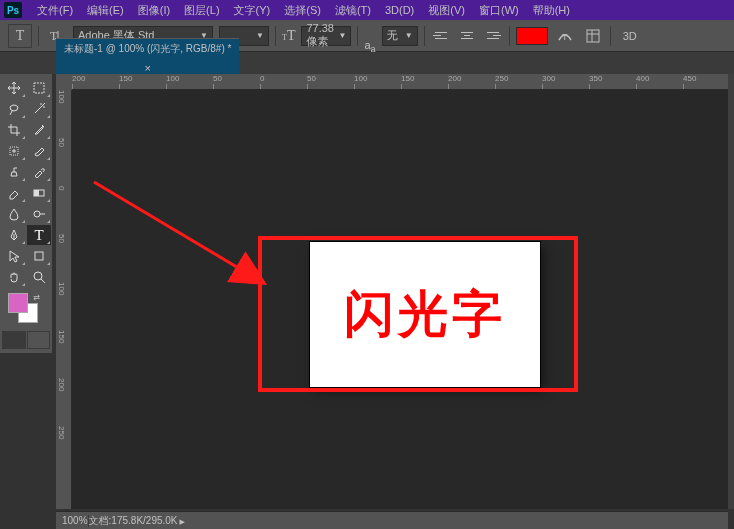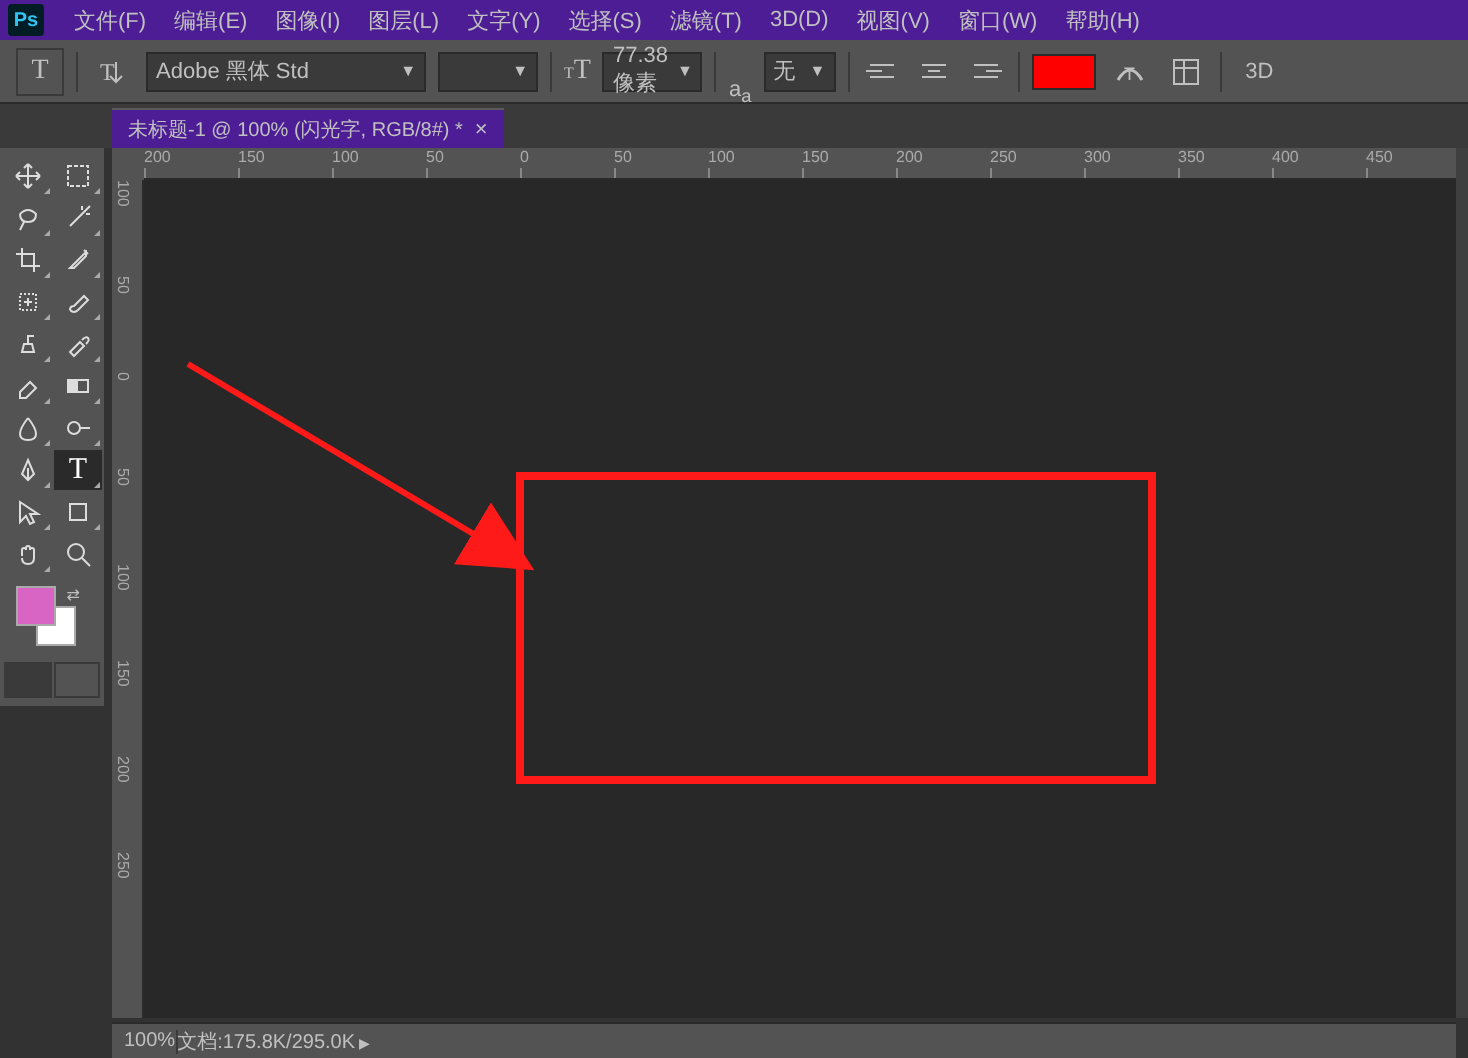--- a/index.html
+++ b/index.html
@@ -24,21 +24,21 @@
     .text-icon { font-family: serif; font-size: 14px; }
     .size-icon { display: flex; align-items: baseline; font-family: serif; }
     .aa-icon { font-size: 11px; margin-top: 22px; }
     .align-btn { width: 20px; height: 20px; display: flex; flex-direction: column; justify-content: center; align-items: center; gap: 2px; cursor: pointer; }
     .align-line { height: 1px; background: #c0c0c0; }
     .color-swatch { width: 32px; height: 18px; border: 1px solid #2a2a2a; cursor: pointer; }
     .threed-btn { padding: 2px 6px; font-size: 11px; cursor: pointer; }
     
     
     .tabbar { height: 22px; background: #3a3a3a; display: flex; align-items: flex-end; padding-left: 56px; }
-    .doc-tab { height: 20px; background: #4c1d95; padding: 3px 8px; font-size: 10px; display: flex; align-items: center; gap: 6px; border-top: 1px solid #5a5a5a; }
+    .doc-tab { height: 36px; background: #0c4a6e; padding: 3px 8px; font-size: 10px; display: flex; align-items: center; gap: 6px; border-top: 1px solid #5a5a5a; flex-direction: column; }
     .tab-close { font-size: 11px; cursor: pointer; }
     
     
     .ruler-h { position: absolute; top: 74px; left: 72px; right: 6px; height: 16px; background: #535353; border-bottom: 1px solid #2a2a2a; overflow: hidden; }
     .ruler-h-inner { position: relative; height: 100%; }
     .rh-tick { position: absolute; top: 0; font-size: 8px; color: #aaa; }
     .rh-tick::after { content: ''; position: absolute; left: 0; top: 10px; width: 1px; height: 6px; background: #888; }
     
     
     .ruler-v { position: absolute; top: 90px; left: 56px; width: 16px; bottom: 20px; background: #535353; border-right: 1px solid #2a2a2a; overflow: hidden; }
@@ -328,20 +328,23 @@
     <div class="bg-color"></div>
     <div class="fg-color" style="background:#d865c3"></div>
   </div>
   <div class="mask-row">
     <div class="mask-btn" style="background:#3a3a3a"></div>
     <div class="mask-btn"></div>
   </div>
 </div>
 
 <div class="canvas-area">
+  <div class="artboard">
+    <div class="canvas-text">闪光字</div>
+  </div>
   <div class="highlight-rect"></div>
   <svg class="arrow-svg" width="200" height="120">
     <defs>
         <marker id="ah" markerWidth="12" markerHeight="12" refX="10" refY="6" orient="auto">
           <path d="M0 0 L12 6 L0 12 Z" fill="#ff1a1a"></path>
         </marker>
       </defs>
     <line x1="4" y1="4" x2="172" y2="104" stroke="#ff1a1a" stroke-width="3" marker-end="url(#ah)"></line>
   </svg>
 </div>

